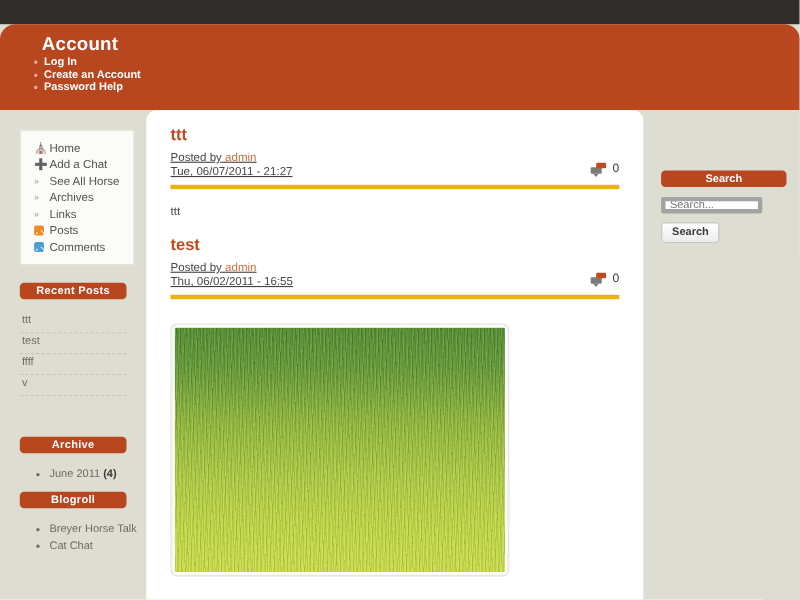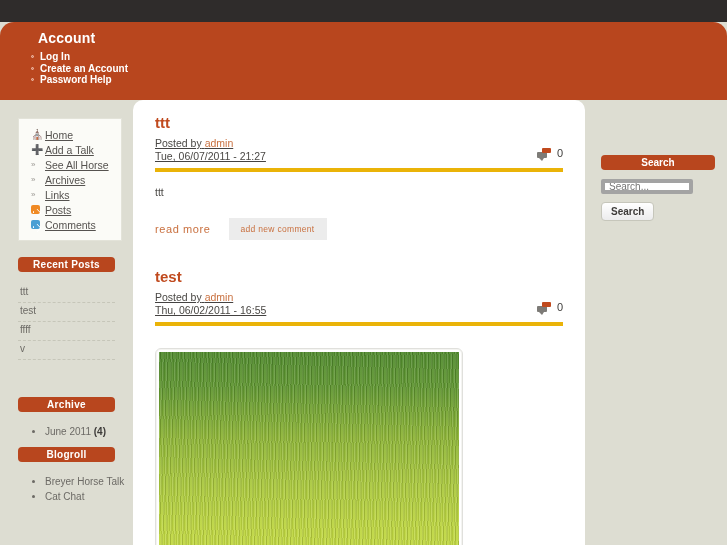--- a/index.html
+++ b/index.html
@@ -31,21 +31,21 @@
     width: 727px;
     height: 78px;
     background: #b8461e;
     border-top-left-radius: 14px;
     border-top-right-radius: 14px;
     box-sizing: border-box;
   }
   .header-title {
     position: absolute;
     left: 38px; top: 8px;
-    font-size: 14px;
+    font-size: 17px;
     font-weight: bold;
     color: #ffffff;
     letter-spacing: 0.2px;
   }
   .header-menu {
     position: absolute;
     left: 17px; top: 29px;
     margin: 0;
     padding: 0 0 0 14px;
     list-style: none;
@@ -101,21 +101,21 @@
   }
   .nav-icon {
     width: 14px;
     display: inline-flex;
     align-items: center;
     justify-content: flex-start;
     flex: 0 0 14px;
     font-size: 10px;
     color: #5a5754;
   }
-  .nav-label { white-space: nowrap; text-decoration: underline; }
+  .nav-label { white-space: nowrap; }
   .rss {
     width: 9px; height: 9px;
     border-radius: 2px;
     display: inline-block;
     position: relative;
   }
   .rss::before {
     content: "";
     position: absolute;
     left: 1.5px; bottom: 1.5px;
@@ -348,21 +348,21 @@
 
   <div class="nav-box">
     <div class="nav-item">
       <span class="nav-icon">⛪</span>
       <span class="nav-label">Home</span>
     </div>
     <div class="nav-item">
       <span class="nav-icon">
           <b>➕</b>
         </span>
-      <span class="nav-label">Add a Talk</span>
+      <span class="nav-label">Add a Chat</span>
     </div>
     <div class="nav-item">
       <span class="nav-icon chev">»</span>
       <span class="nav-label">See All Horse</span>
     </div>
     <div class="nav-item">
       <span class="nav-icon chev">»</span>
       <span class="nav-label">Archives</span>
     </div>
     <div class="nav-item">
@@ -425,24 +425,20 @@
       <div class="line">Tue, 06/07/2011 - 21:27</div>
       <div class="cmt-wrap">
         <span class="cmt-icon">
             <i class="bub"></i>
             <i class="bub2"></i>
           </span>
         <span class="cmt-count">0</span>
       </div>
     </div>
     <div class="post-body">ttt</div>
-    <div class="post-links">
-      <a href="#" class="read-more">read more</a>
-      <button class="comment-btn">add new comment</button>
-    </div>
   </div>
 
   <div class="post">
     <div class="post-title">test</div>
     <div class="post-meta">
       <div class="line">
         <span>Posted by</span>
         <span class="author">admin</span>
       </div>
       <div class="line">Thu, 06/02/2011 - 16:55</div>

